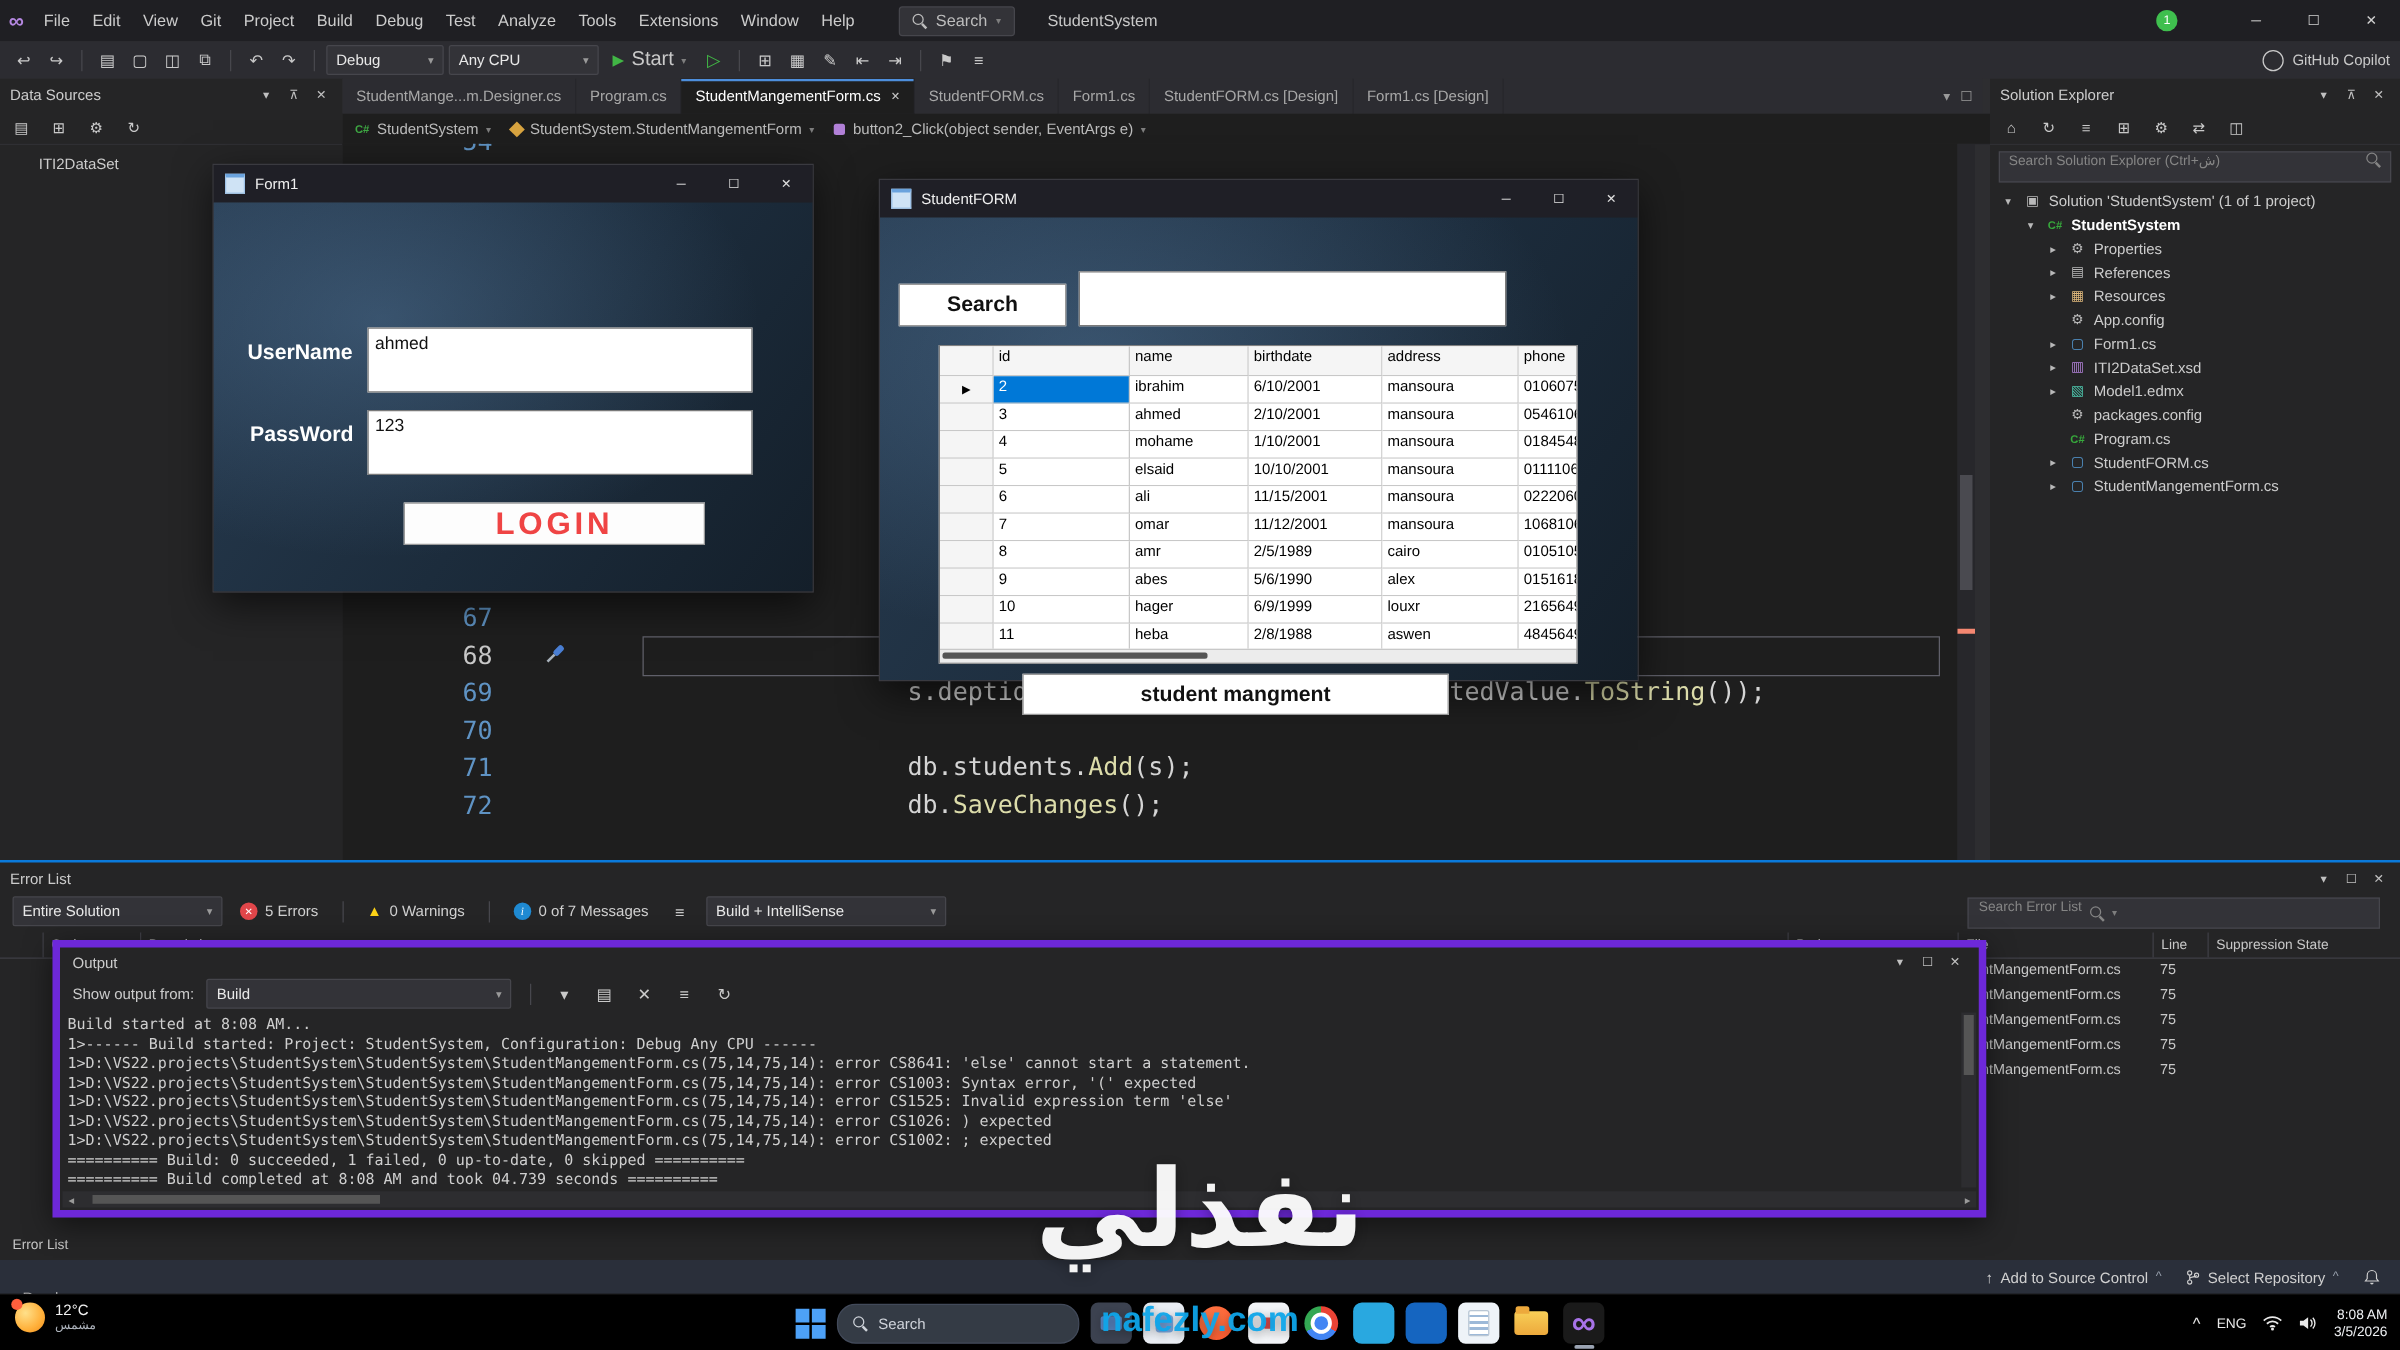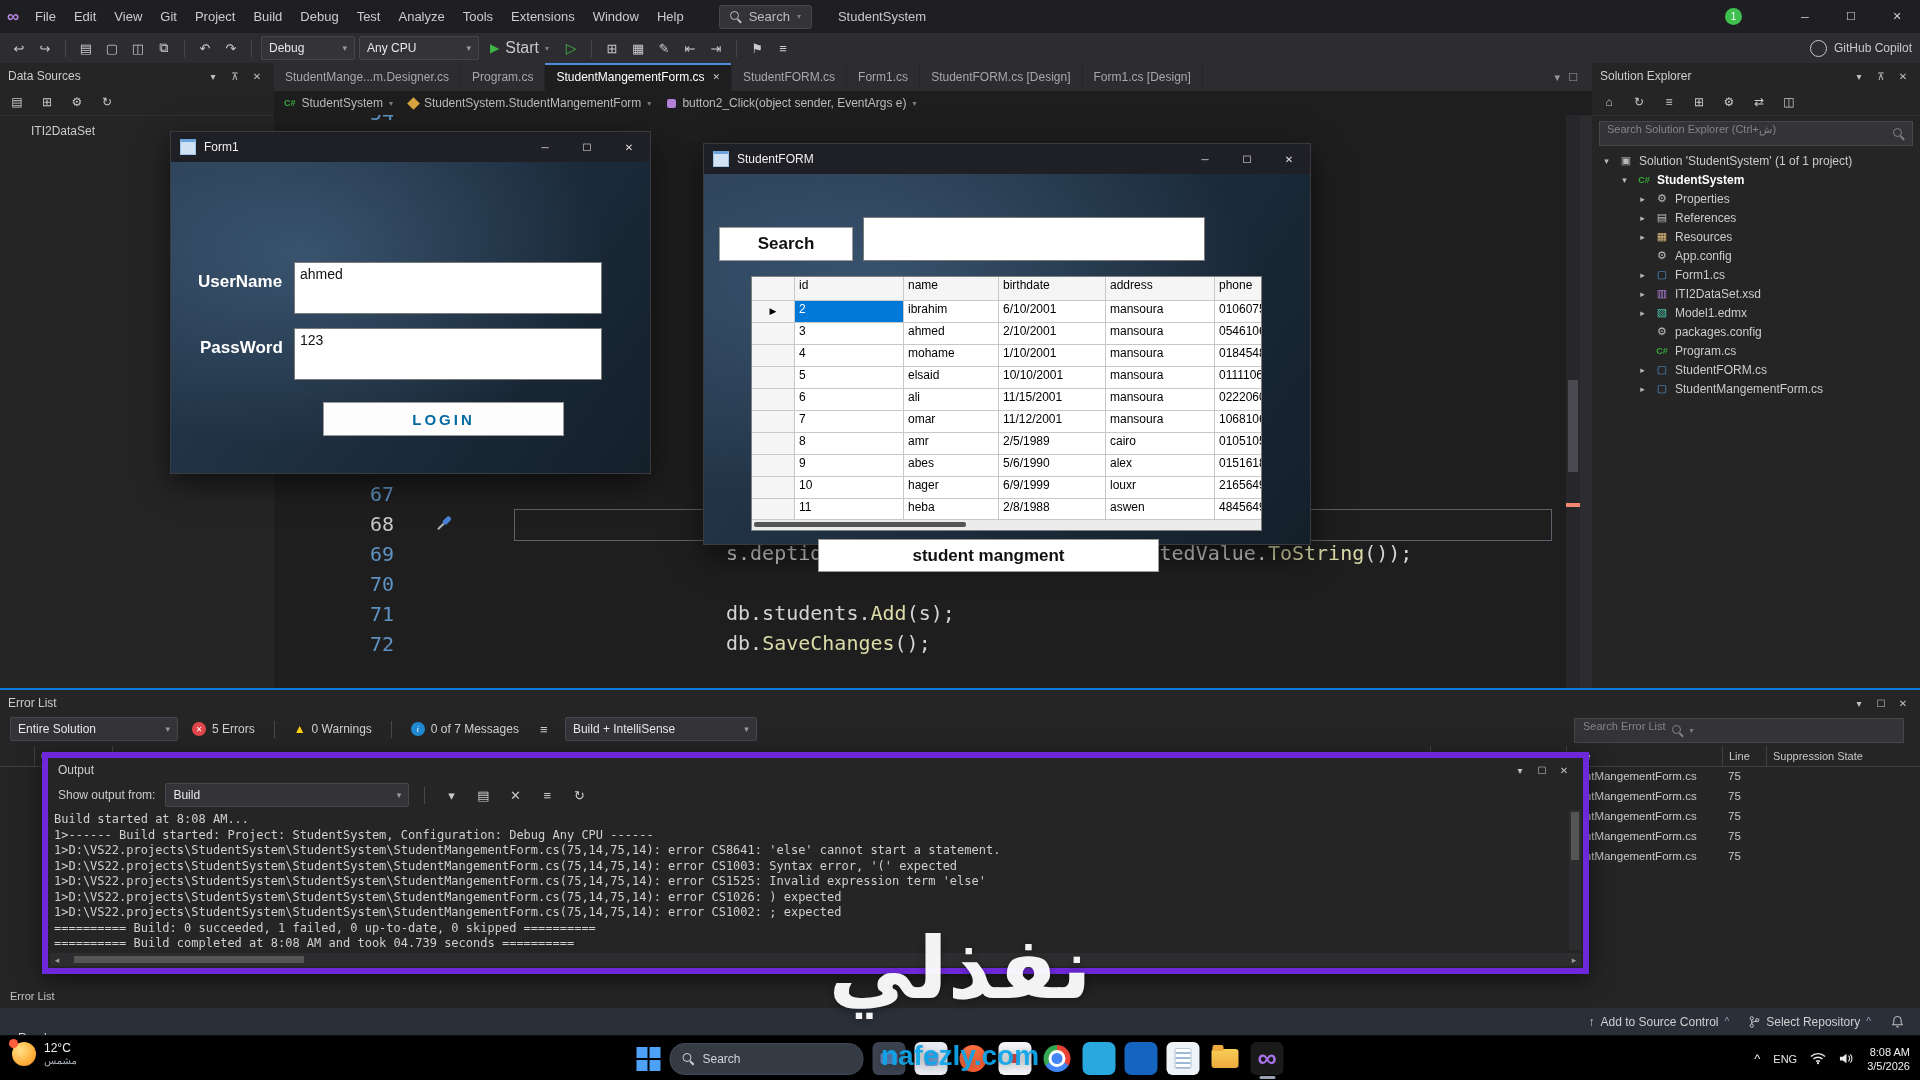--- a/index.html
+++ b/index.html
@@ -79,21 +79,21 @@
   .codewrap{position:absolute;left:240px;right:14px;top:0;height:30px;}
   .eline.current .codewrap{border:1px solid #60606a;}
   .code{padding-left:212px;font:20px "DejaVu Sans Mono",monospace;line-height:29px;white-space:pre;}
   .seg-pl{color:#d4d4d4;} .seg-kw{color:#569cd6;} .seg-m{color:#dcdcaa;} .seg-ty{color:#4ec9b0;} .seg-s{color:#d69d85;}
   #editor-scroll{left:1566px;top:115px;width:14px;height:573px;background:#27272b;}
   #editor-thumb{position:absolute;left:2px;top:265px;width:10px;height:92px;background:#4a4a50;}
   #editor-marker{position:absolute;left:0;top:388px;width:14px;height:4px;background:#f48771;}
 
   
   #solution-explorer{left:1592px;top:63px;width:328px;height:625px;}
-  #sx-search{margin:5px 7px;height:23px;background:#333338;border:1px solid #46464c;display:flex;align-items:center;padding:0 7px;font-size:11px;color:#858585;gap:2px;}
+  #sx-search{margin:5px 7px;height:23px;background:#333338;border:1px solid #46464c;display:flex;align-items:flex-start;padding:0 7px;font-size:11px;color:#858585;gap:2px;}
   #sx-search .grow{flex:1;overflow:hidden;white-space:nowrap;}
   #sx-tree .tree-row{height:19px;}
   .bold{font-weight:bold;color:#fff;}
 
   
   #errorlist{left:0;top:688px;width:1920px;height:320px;background:#252526;border-top:2px solid #0a7adb;color:#ccc;}
   #el-toolbar{position:absolute;left:0;top:24px;width:100%;height:30px;display:flex;align-items:center;padding-left:10px;gap:10px;}
   #dd-scope{width:152px;} #dd-filter{width:176px;}
   .stat{display:flex;align-items:center;gap:6px;font-size:12px;color:#d0d0d0;padding:0 4px;}
   .ic-err{width:14px;height:14px;border-radius:50%;background:#e1464a;color:#fff;font-size:8px;display:flex;align-items:center;justify-content:center;}
@@ -163,21 +163,21 @@
   .fwin{box-shadow:0 10px 30px rgba(0,0,0,.6);border:1px solid #3a3a40;z-index:40;margin-left:32px;}
   .fw-titlebar{height:30px;background:#1f1f26;display:flex;align-items:center;padding-left:9px;gap:8px;}
   .fw-glyph{width:14px;height:12px;border:1px solid #9fc3e8;border-top:3px solid #6ba3dd;background:#cfe3f5;}
   .fw-title{font-size:12px;color:#f0f0f0;}
   .fw-controls{margin-left:auto;display:flex;height:100%;}
   .fw-ctl{width:42px;display:flex;align-items:center;justify-content:center;color:#e0e0e0;font-size:10px;}
   .fw-body{position:absolute;left:0;right:0;top:30px;bottom:0;background:radial-gradient(ellipse at 28% 30%,rgba(96,136,176,.38),rgba(0,0,0,0) 62%),linear-gradient(125deg,#273b50 0%,#1c2c3c 55%,#141f2a 100%);}
   #form1-window{left:138px;top:131px;width:479px;height:341px;}
   .flabel{position:absolute;font-size:17px;font-weight:bold;color:#fff;}
   .ftext{position:absolute;background:#fff;border:1px solid #7a7a7a;color:#111;font-size:14px;padding:3px 5px;}
-  #login-btn{position:absolute;left:152px;top:240px;width:239px;height:32px;background:#fdfdfd;border:1px solid #9a9a9a;display:flex;align-items:center;justify-content:center;font-size:15px;font-weight:bold;letter-spacing:3px;color:#0369a1;}
+  #login-btn{position:absolute;left:152px;top:240px;width:239px;height:32px;background:#fdfdfd;border:1px solid #9a9a9a;display:flex;align-items:center;justify-content:center;font-size:25px;font-weight:bold;letter-spacing:3px;color:#ef4444;}
   #studentform-window{left:671px;top:143px;width:606px;height:400px;}
   .win-btn{position:absolute;background:#fff;border:1px solid #9a9a9a;display:flex;align-items:center;justify-content:center;font-weight:bold;color:#111;}
   #sf-search-btn{left:15px;top:53px;width:132px;height:32px;font-size:17px;}
   #sf-search-box{position:absolute;left:159px;top:43px;width:340px;height:42px;background:#fff;border:1px solid #7a7a7a;}
   #sf-smgmt-btn{left:114px;top:365px;width:339px;height:31px;font-size:17px;}
   #grid-outer{position:absolute;left:47px;top:102px;width:509px;height:253px;background:#fff;border:1px solid #808080;display:flex;flex-direction:column;overflow:hidden;}
   .grid-main{display:flex;flex:1;overflow:hidden;}
   #grid{flex:1;font-size:12px;color:#000;}
   .grow{display:flex;height:22px;}
   .grow.ghead{height:24px;}

